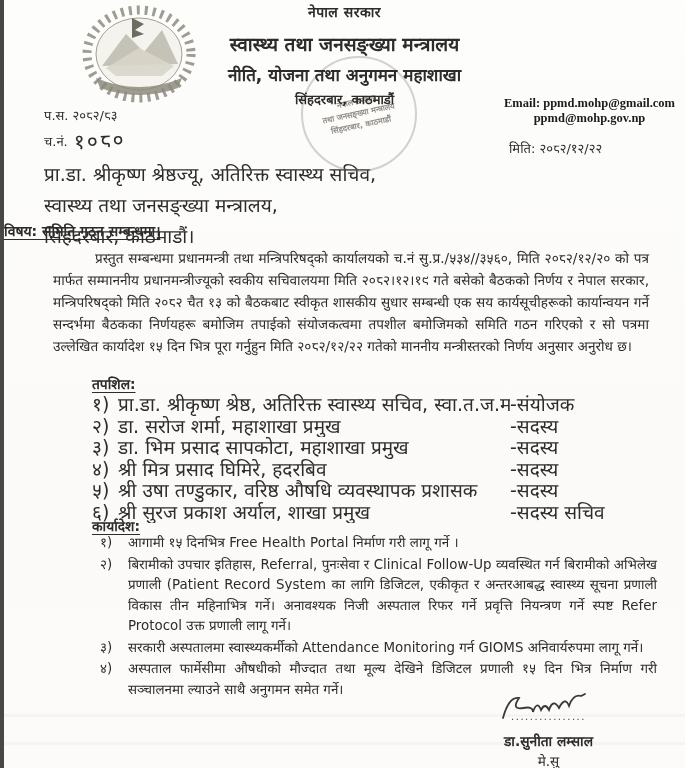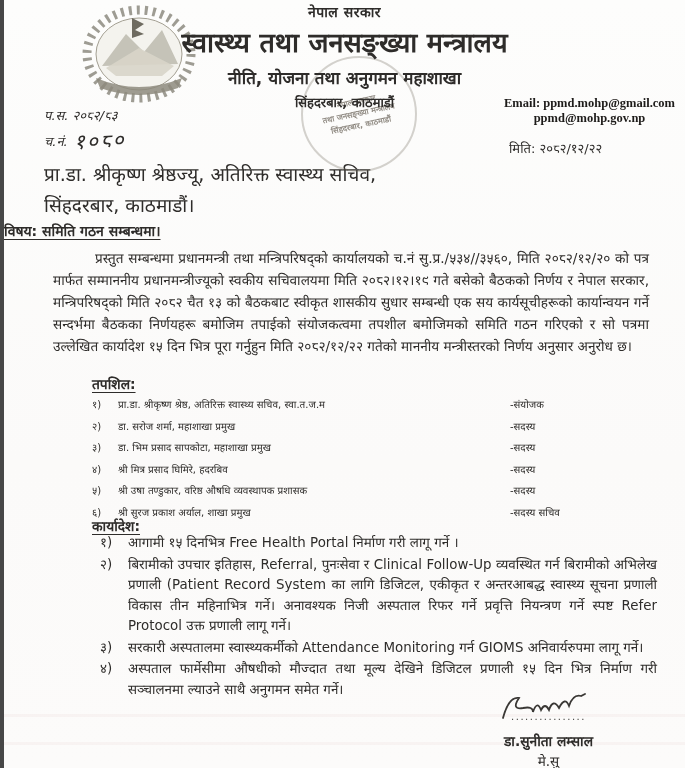--- a/index.html
+++ b/index.html
@@ -12,48 +12,48 @@
     box-sizing:border-box;
     font-family:"DejaVu Sans",sans-serif;
     color:#2e2c2a;
     overflow:hidden;
   }
   .streak{position:absolute;left:0;right:0;height:3px;background:rgba(225,195,195,.14);}
   
   .emblem{position:absolute;left:78px;top:4px;width:114px;height:110px;}
   .header-center{position:absolute;left:0;right:0;top:2px;text-align:center;z-index:2;}
   .govt{font-size:14px;font-weight:700;letter-spacing:.5px;}
-  .ministry{font-size:27px;font-weight:700;margin-top:2px;}
+  .ministry{font-size:19px;font-weight:700;margin-top:10px;}
   .division{font-size:17px;font-weight:700;margin-top:6px;}
   .hq{font-size:13px;font-weight:700;margin-top:4px;}
   .stamp{
     position:absolute;left:297px;top:56px;width:112px;height:112px;
     border:2px solid rgba(115,108,96,.30);border-radius:50%;
     z-index:1;display:flex;align-items:center;justify-content:center;
   }
   .stamp-inner{transform:rotate(-12deg);text-align:center;color:rgba(85,78,66,.62);
     font-size:8px;line-height:1.5;font-weight:600;}
   .email-block{position:absolute;right:10px;top:96px;text-align:center;
     font-family:"Liberation Serif",serif;font-weight:600;font-size:12.5px;color:#1e1c1a;}
-  .ref-block{position:absolute;left:40px;top:106px;font-size:13px;line-height:1.5;font-style:italic;}
+  .ref-block{position:absolute;left:40px;top:106px;font-size:13px;line-height:1.5;}
   .chno{display:flex;align-items:center;gap:6px;}
   .chno-val{font-size:21px;letter-spacing:2px;transform:rotate(-3deg);font-family:"DejaVu Serif",serif;}
   .date-line{position:absolute;left:505px;top:139px;font-size:13px;}
   
   .addressee{position:absolute;left:40px;top:159px;font-size:19px;line-height:1.62;}
   .subject{position:absolute;left:0;right:0;top:221px;font-size:14px;
     font-weight:600;}
   .subject span{text-decoration:underline;text-underline-offset:3px;}
   
   .body-par{position:absolute;left:38px;right:36px;top:247px;font-size:13.6px;line-height:1.62;
     text-align:justify;text-indent:42px;margin-left:11px;}
   .sec-head{font-size:13.8px;font-weight:700;text-decoration:underline;text-underline-offset:3px;}
   .tapasil-head{position:absolute;left:88px;top:374px;}
   
-  .members{position:absolute;left:88px;right:60px;top:394px;font-size:10px;line-height:21.5px;}
+  .members{position:absolute;left:88px;right:60px;top:394px;font-size:19px;line-height:21.5px;}
   .member-row{display:grid;grid-template-columns:418px 1fr;}
   .member-name{white-space:nowrap;overflow:hidden;}
   .member-num{display:inline-block;width:26px;}
   
   .karyadesh-head{position:absolute;left:88px;top:516px;}
   .tasks{position:absolute;left:96px;right:28px;top:533px;font-size:13.4px;line-height:20.5px;}
   .task-row{display:flex;margin-bottom:1px;}
   .task-num{flex:0 0 28px;}
   .task-text{flex:1;text-align:justify;}
   
@@ -106,20 +106,21 @@
     <div class="chno">
       <span>च.नं.</span>
       <span class="chno-val">१०८०</span>
     </div>
   </div>
 
   <div class="date-line">मिति: २०८२/१२/२२</div>
 
   <div class="addressee">
     <div>प्रा.डा. श्रीकृष्ण श्रेष्ठज्यू, अतिरिक्त स्वास्थ्य सचिव,</div>
+    <div>स्वास्थ्य तथा जनसङ्ख्या मन्त्रालय,</div>
     <div>सिंहदरबार, काठमाडौं।</div>
   </div>
 
   <div class="subject">
     <span>विषय: समिति गठन सम्बन्धमा।</span>
   </div>
 
   <div class="body-par">प्रस्तुत सम्बन्धमा प्रधानमन्त्री तथा मन्त्रिपरिषद्को कार्यालयको च.नं सु.प्र./५३४//३५६०, मिति २०८२/१२/२० को पत्र मार्फत सम्माननीय प्रधानमन्त्रीज्यूको स्वकीय सचिवालयमा मिति २०८२।१२।१९ गते बसेको बैठकको निर्णय र नेपाल सरकार, मन्त्रिपरिषद्को मिति २०८२ चैत १३ को बैठकबाट स्वीकृत शासकीय सुधार सम्बन्धी एक सय कार्यसूचीहरूको कार्यान्वयन गर्ने सन्दर्भमा बैठकका निर्णयहरू बमोजिम तपाईको संयोजकत्वमा तपशील बमोजिमको समिति गठन गरिएको र सो पत्रमा उल्लेखित कार्यादेश १५ दिन भित्र पूरा गर्नुहुन मिति २०८२/१२/२२ गतेको माननीय मन्त्रीस्तरको निर्णय अनुसार अनुरोध छ।</div>
 
   <div class="sec-head tapasil-head">तपशिल:</div>

